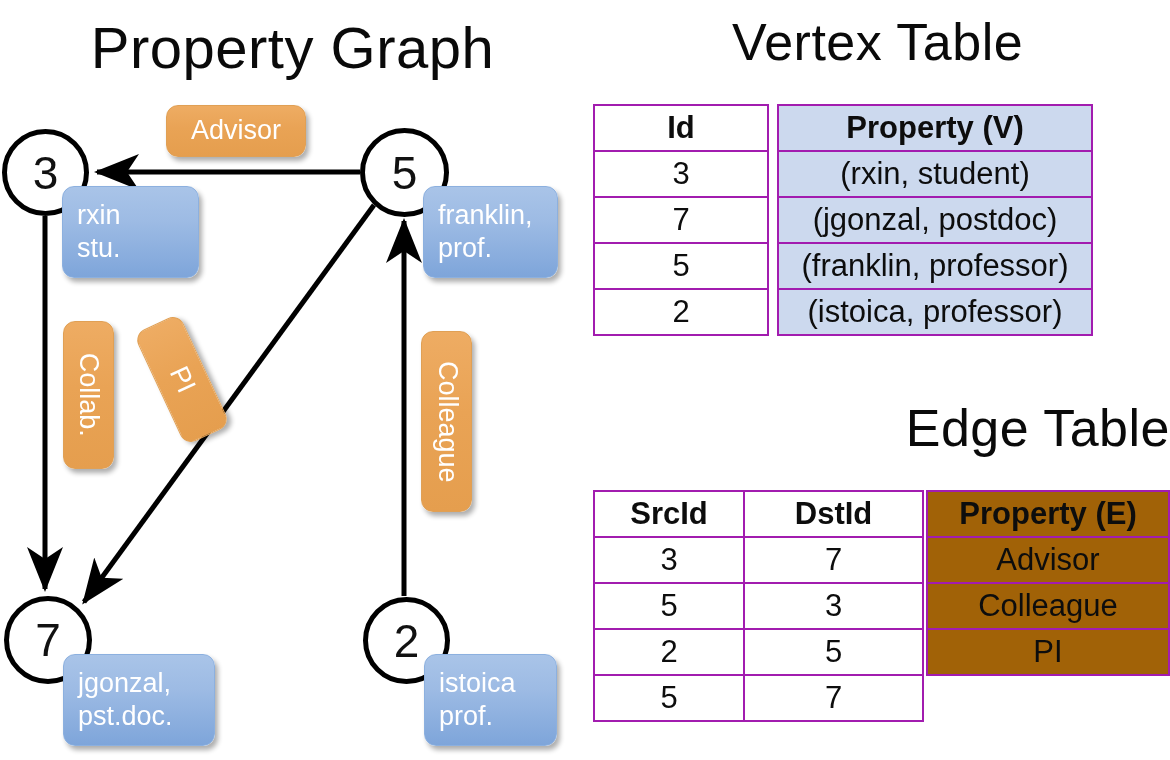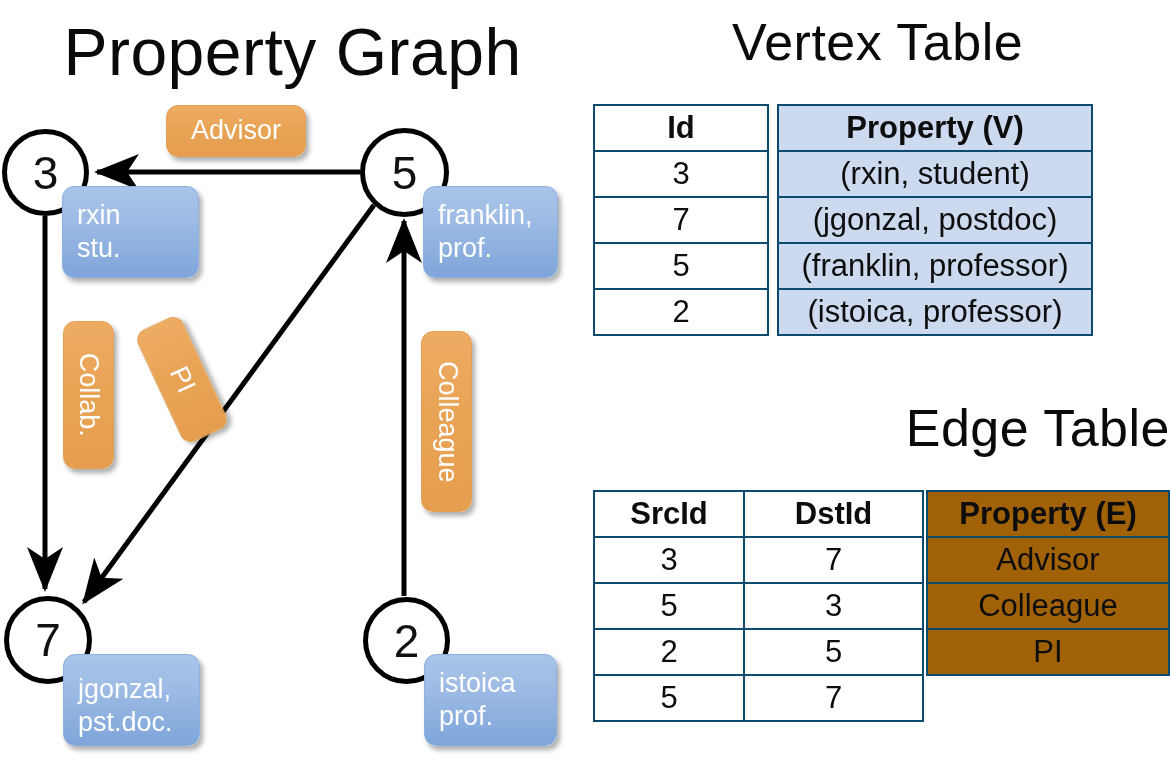--- a/index.html
+++ b/index.html
@@ -18,21 +18,21 @@
 
   
   .title {
     position: absolute;
     font-family: "Liberation Sans", sans-serif;
     font-weight: 300;
     color: #0a0a0a;
     letter-spacing: 0.5px;
     white-space: nowrap;
   }
-  #title-property-graph { left: 0;   top: 14px; width: 585px; text-align: center; font-size: 66px; }
+  #title-property-graph { left: 0;   top: 14px; width: 585px; text-align: center; font-size: 58px; }
   #title-vertex-table   { left: 585px; top: 12px; width: 585px; text-align: center; font-size: 52px; }
   #title-edge-table     { left: 585px; top: 398px; width: 585px; text-align: right; font-size: 52px; }
 
   
   #graph-panel {
     position: absolute;
     left: 0; top: 0;
     width: 585px; height: 760px;
   }
   #graph-edges {
@@ -94,21 +94,21 @@
 
   
   .tbl {
     position: absolute;
     border-collapse: collapse;
     font-family: "Liberation Sans", sans-serif;
     font-weight: 300;
     table-layout: fixed;
   }
   .tbl td {
-    border: 2px solid #0c4a6e;
+    border: 2px solid #a21caf;
     text-align: center;
     font-size: 31px;
     color: #0d0d0d;
     padding: 0;
     height: 44px;
     font-weight: 300;
   }
   .tbl td.hdr {
     font-weight: bold;
     font-size: 31px;
@@ -158,21 +158,21 @@
   <div class="vbox" style="left:62px; top:186px; width:137px; height:92px;">
     <span>rxin</span>
     <span>stu.</span>
   </div>
 
   <div class="vbox" style="left:423px; top:186px; width:135px; height:92px;">
     <span>franklin,</span>
     <span>prof.</span>
   </div>
 
-  <div class="vbox" style="left:63px; top:654px; width:137px; height:92px;justify-content:flex-end;">
+  <div class="vbox" style="left:63px; top:654px; width:152px; height:92px;">
     <span>jgonzal,</span>
     <span>pst.doc.</span>
   </div>
 
   <div class="vbox" style="left:424px; top:654px; width:133px; height:92px;">
     <span>istoica</span>
     <span>prof.</span>
   </div>
 
   <div class="ebox" style="left:166px; top:105px; width:140px; height:52px;">

